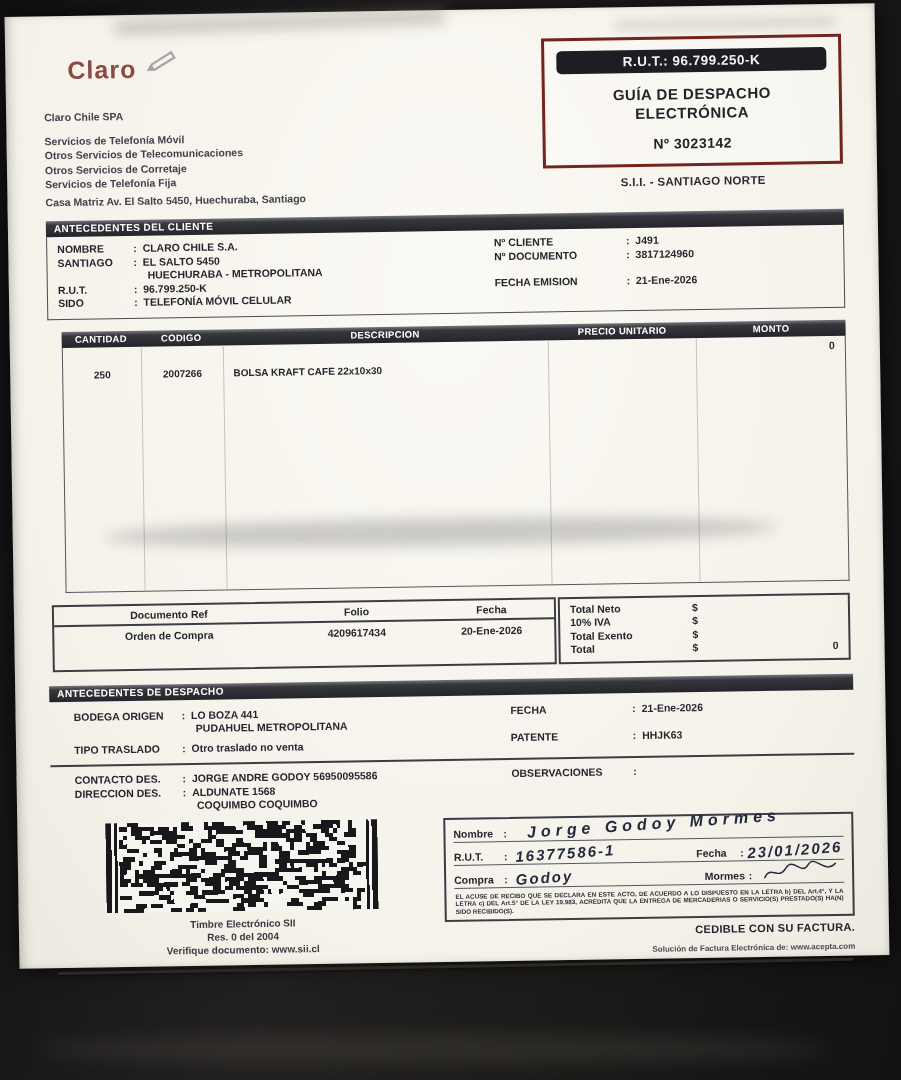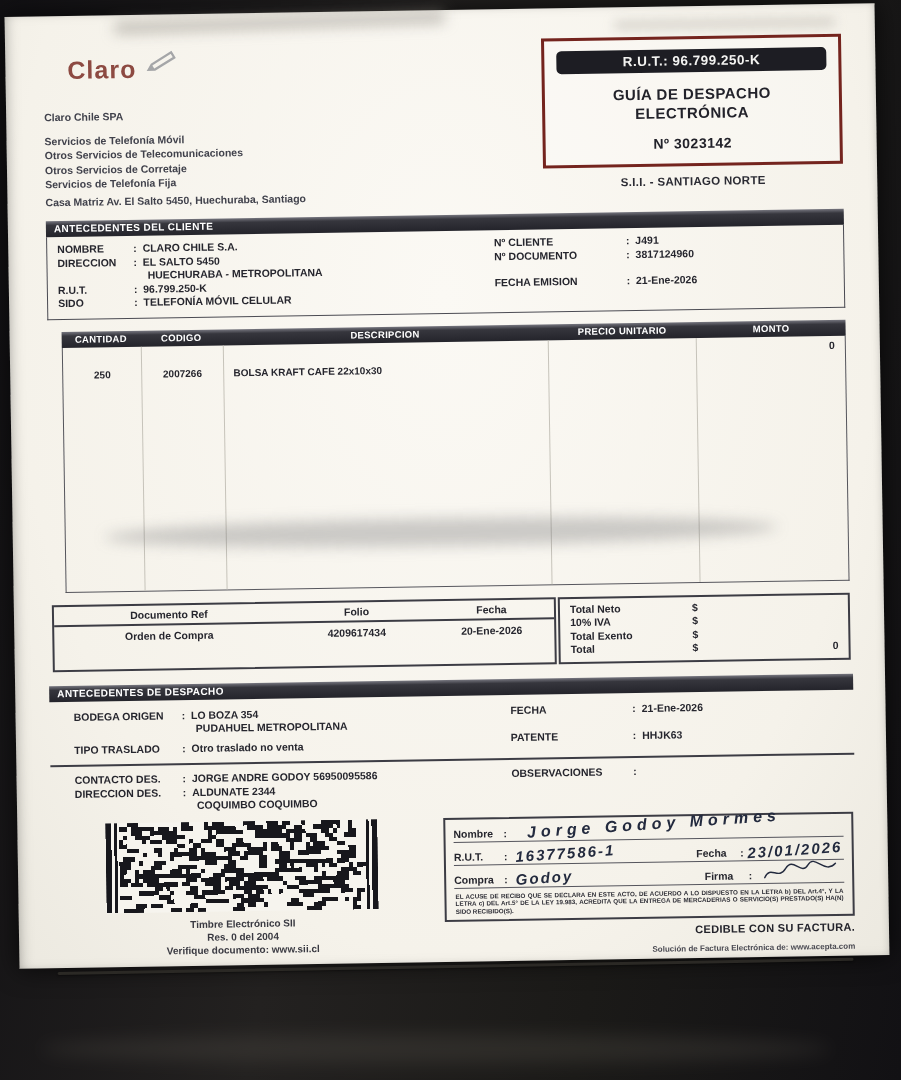--- a/index.html
+++ b/index.html
@@ -162,21 +162,21 @@
 
     <div class="client-section">
       <div class="section-bar">ANTECEDENTES DEL CLIENTE</div>
       <div class="client-body">
         <div class="client-left">
           <div class="frow">
               <span class="flabel">NOMBRE</span>
               <span class="fval">CLARO CHILE S.A.</span>
             </div>
           <div class="frow">
-              <span class="flabel">DIRECCION</span>
+              <span class="flabel">SANTIAGO</span>
               <span class="fval">EL SALTO 5450</span>
             </div>
           <div class="cont">HUECHURABA - METROPOLITANA</div>
           <div class="frow">
               <span class="flabel">R.U.T.</span>
               <span class="fval">96.799.250-K</span>
             </div>
           <div class="frow">
               <span class="flabel">SIDO</span>
               <span class="fval">TELEFONÍA MÓVIL CELULAR</span>
@@ -260,21 +260,21 @@
           </div>
       </div>
     </div>
 
     <div class="despacho-section">
       <div class="section-bar">ANTECEDENTES DE DESPACHO</div>
       <div class="desp-grid">
         <div class="desp-left">
           <div class="frow">
               <span class="flabel">BODEGA ORIGEN</span>
-              <span class="fval">LO BOZA 354</span>
+              <span class="fval">LO BOZA 441</span>
             </div>
           <div class="cont">PUDAHUEL  METROPOLITANA</div>
           <div class="frow tipo-row">
               <span class="flabel">TIPO TRASLADO</span>
               <span class="fval">Otro traslado no venta</span>
             </div>
         </div>
         <div class="desp-right">
           <div class="frow">
               <span class="flabel">FECHA</span>
@@ -288,21 +288,21 @@
       </div>
       <div class="desp-divider"></div>
       <div class="desp-grid2">
         <div class="desp-left">
           <div class="frow">
               <span class="flabel">CONTACTO DES.</span>
               <span class="fval">JORGE ANDRE GODOY 56950095586</span>
             </div>
           <div class="frow">
               <span class="flabel">DIRECCION DES.</span>
-              <span class="fval">ALDUNATE 2344</span>
+              <span class="fval">ALDUNATE 1568</span>
             </div>
           <div class="cont">COQUIMBO  COQUIMBO</div>
         </div>
         <div class="desp-right">
           <div class="frow">
               <span class="flabel">OBSERVACIONES</span>
               <span class="fval"></span>
             </div>
         </div>
       </div>
@@ -650,21 +650,21 @@
               <span class="rcol"></span>
             <span class="hand hand-rut">16377586-1</span>
             <span class="rlabel2">Fecha</span>
               <span class="rcol"></span>
             <span class="hand hand-date">23/01/2026</span>
           </div>
           <div class="r-row">
             <span class="rlabel">Compra</span>
               <span class="rcol"></span>
             <span class="hand hand-recinto">Godoy</span>
-            <span class="rlabel2">Firma</span>
+            <span class="rlabel2">Mormes</span>
               <span class="rcol"></span>
             <span class="firma-wrap">
               <svg viewBox="0 0 90 24" width="84" height="20" style="transform:rotate(-4deg)">
                 <path d="M2 17 C 10 2, 18 22, 28 8 S 46 19, 55 6 S 74 20, 88 7" fill="none" stroke="#232a3e" stroke-width="1.7" stroke-linecap="round"></path>
               </svg>
             </span>
           </div>
           <div class="legal">EL ACUSE DE RECIBO QUE SE DECLARA EN ESTE ACTO, DE ACUERDO A LO DISPUESTO EN LA LETRA b) DEL Art.4°, Y LA LETRA c) DEL Art.5° DE LA LEY 19.983, ACREDITA QUE LA ENTREGA DE MERCADERIAS O SERVICIO(S) PRESTADO(S) HA(N) SIDO RECIBIDO(S).</div>
         </div>
         <div class="cedible">CEDIBLE CON SU FACTURA.</div>

